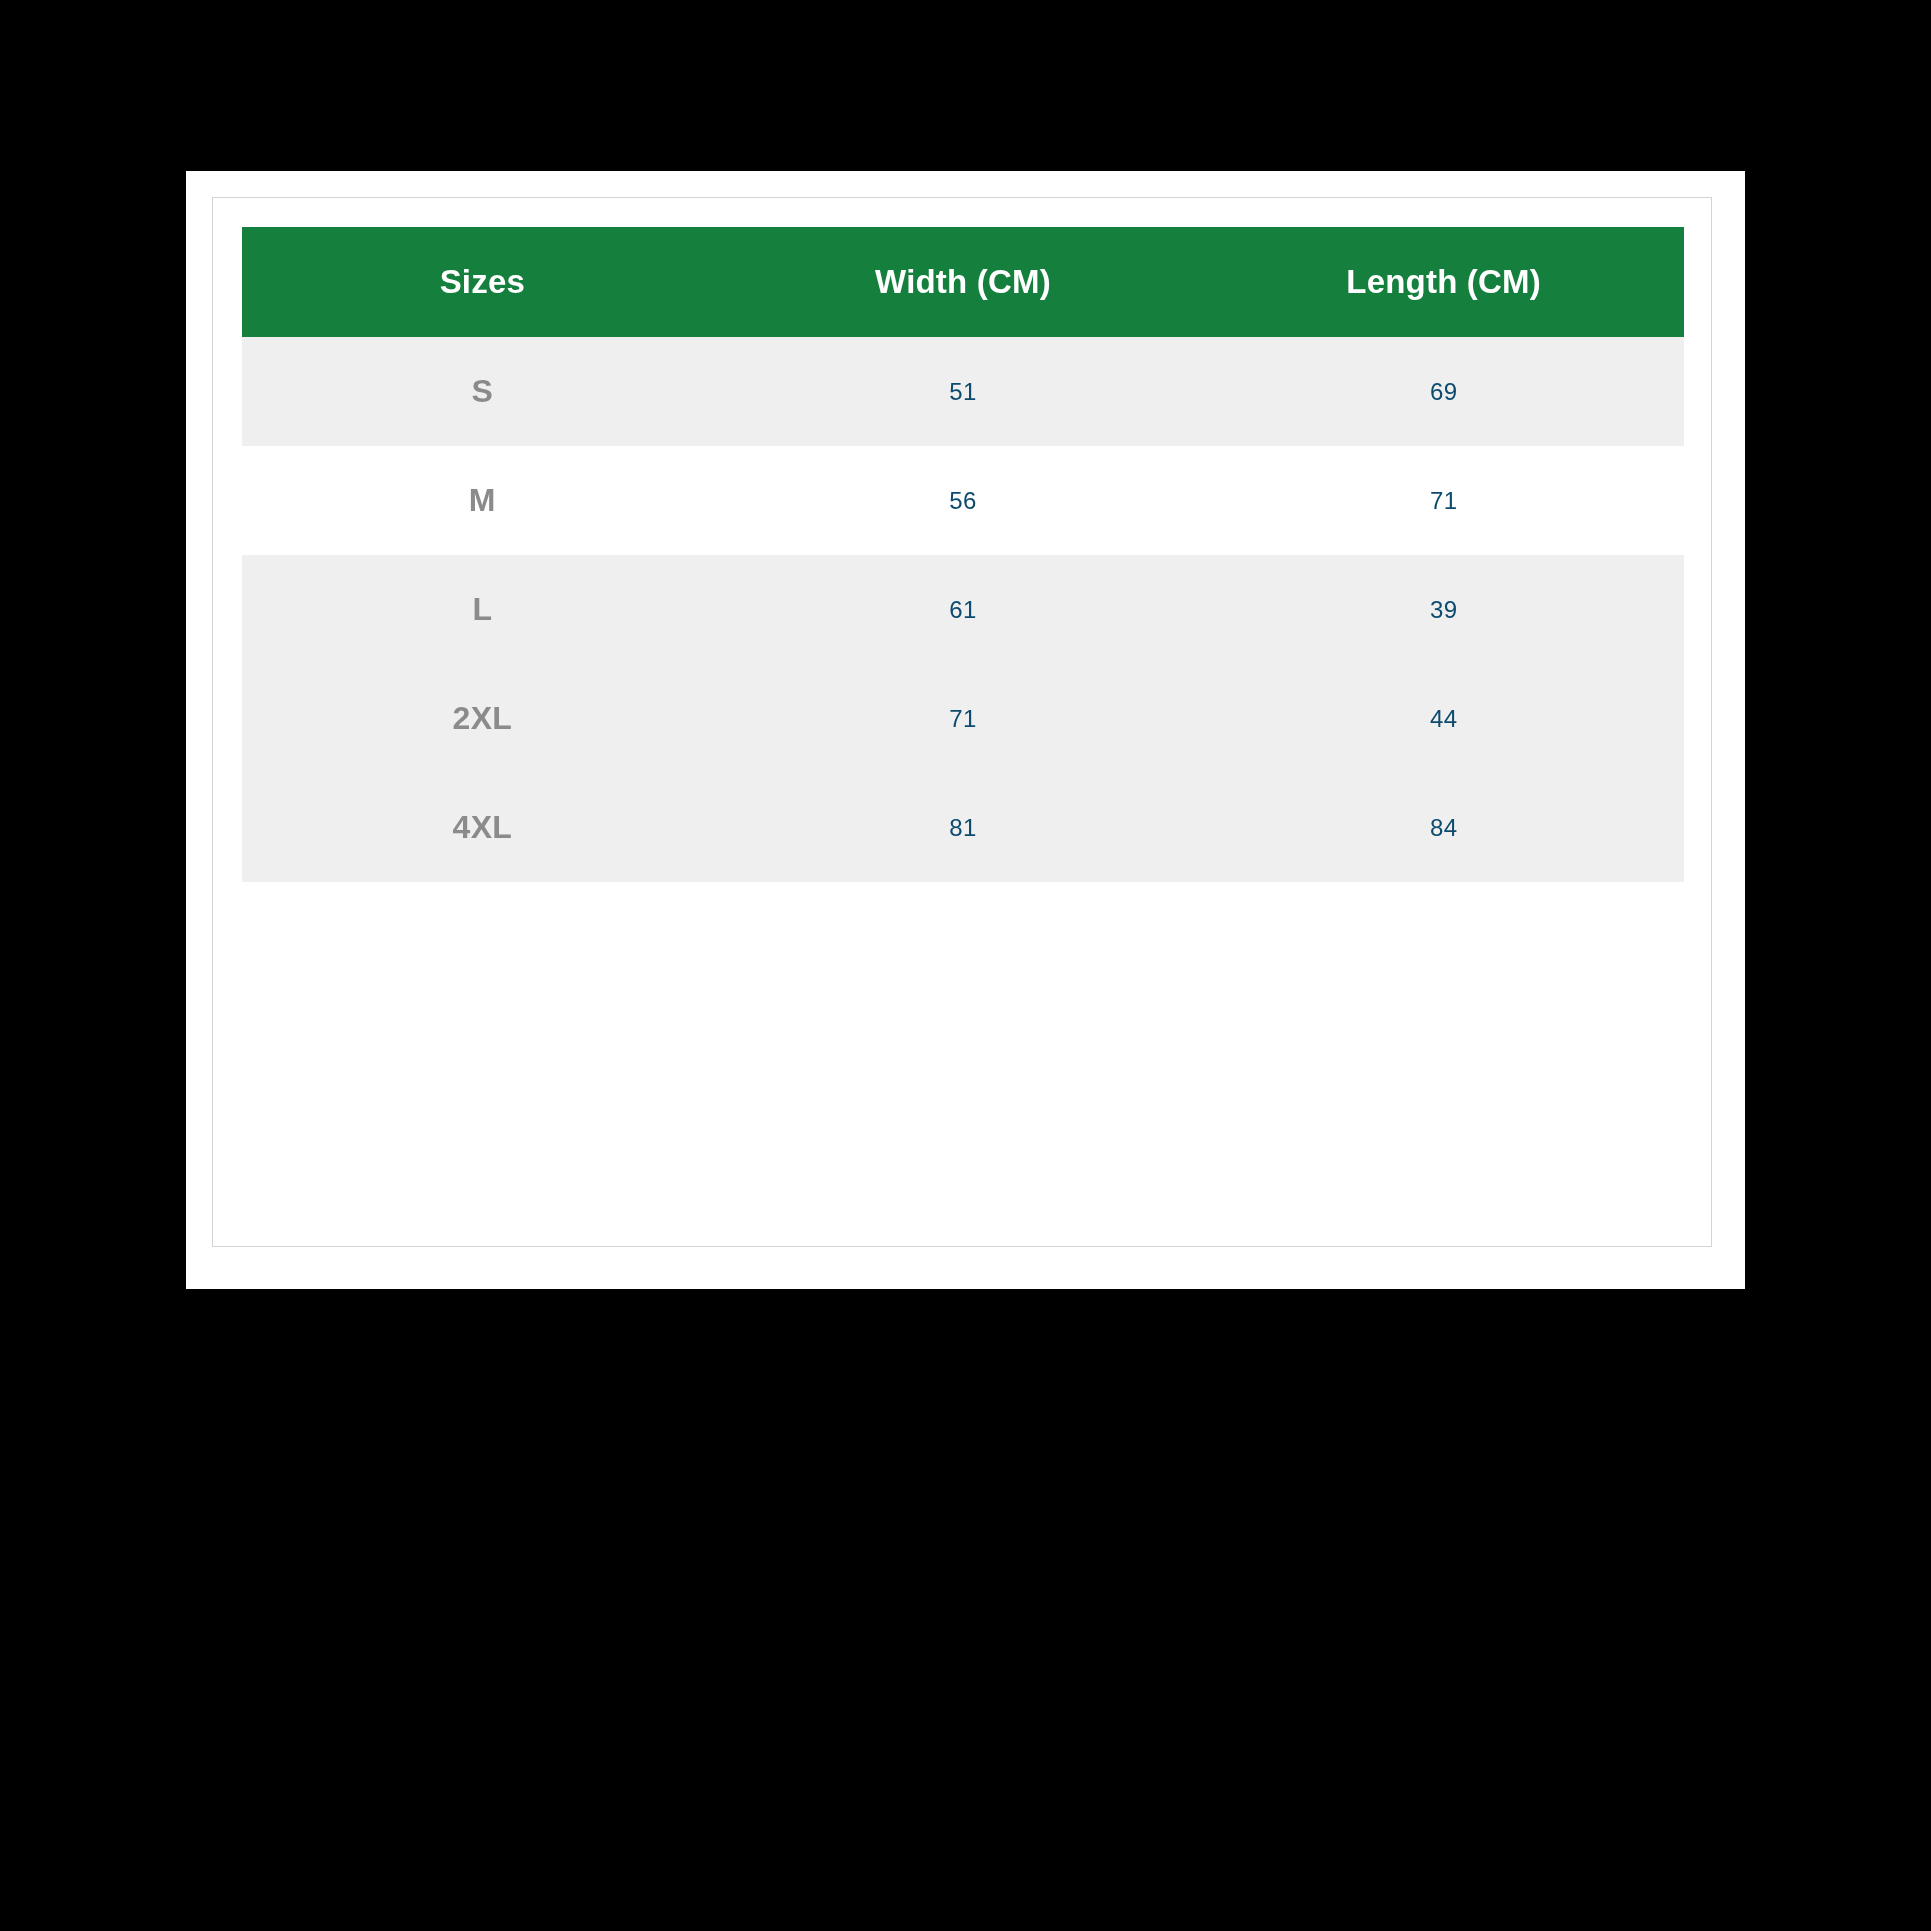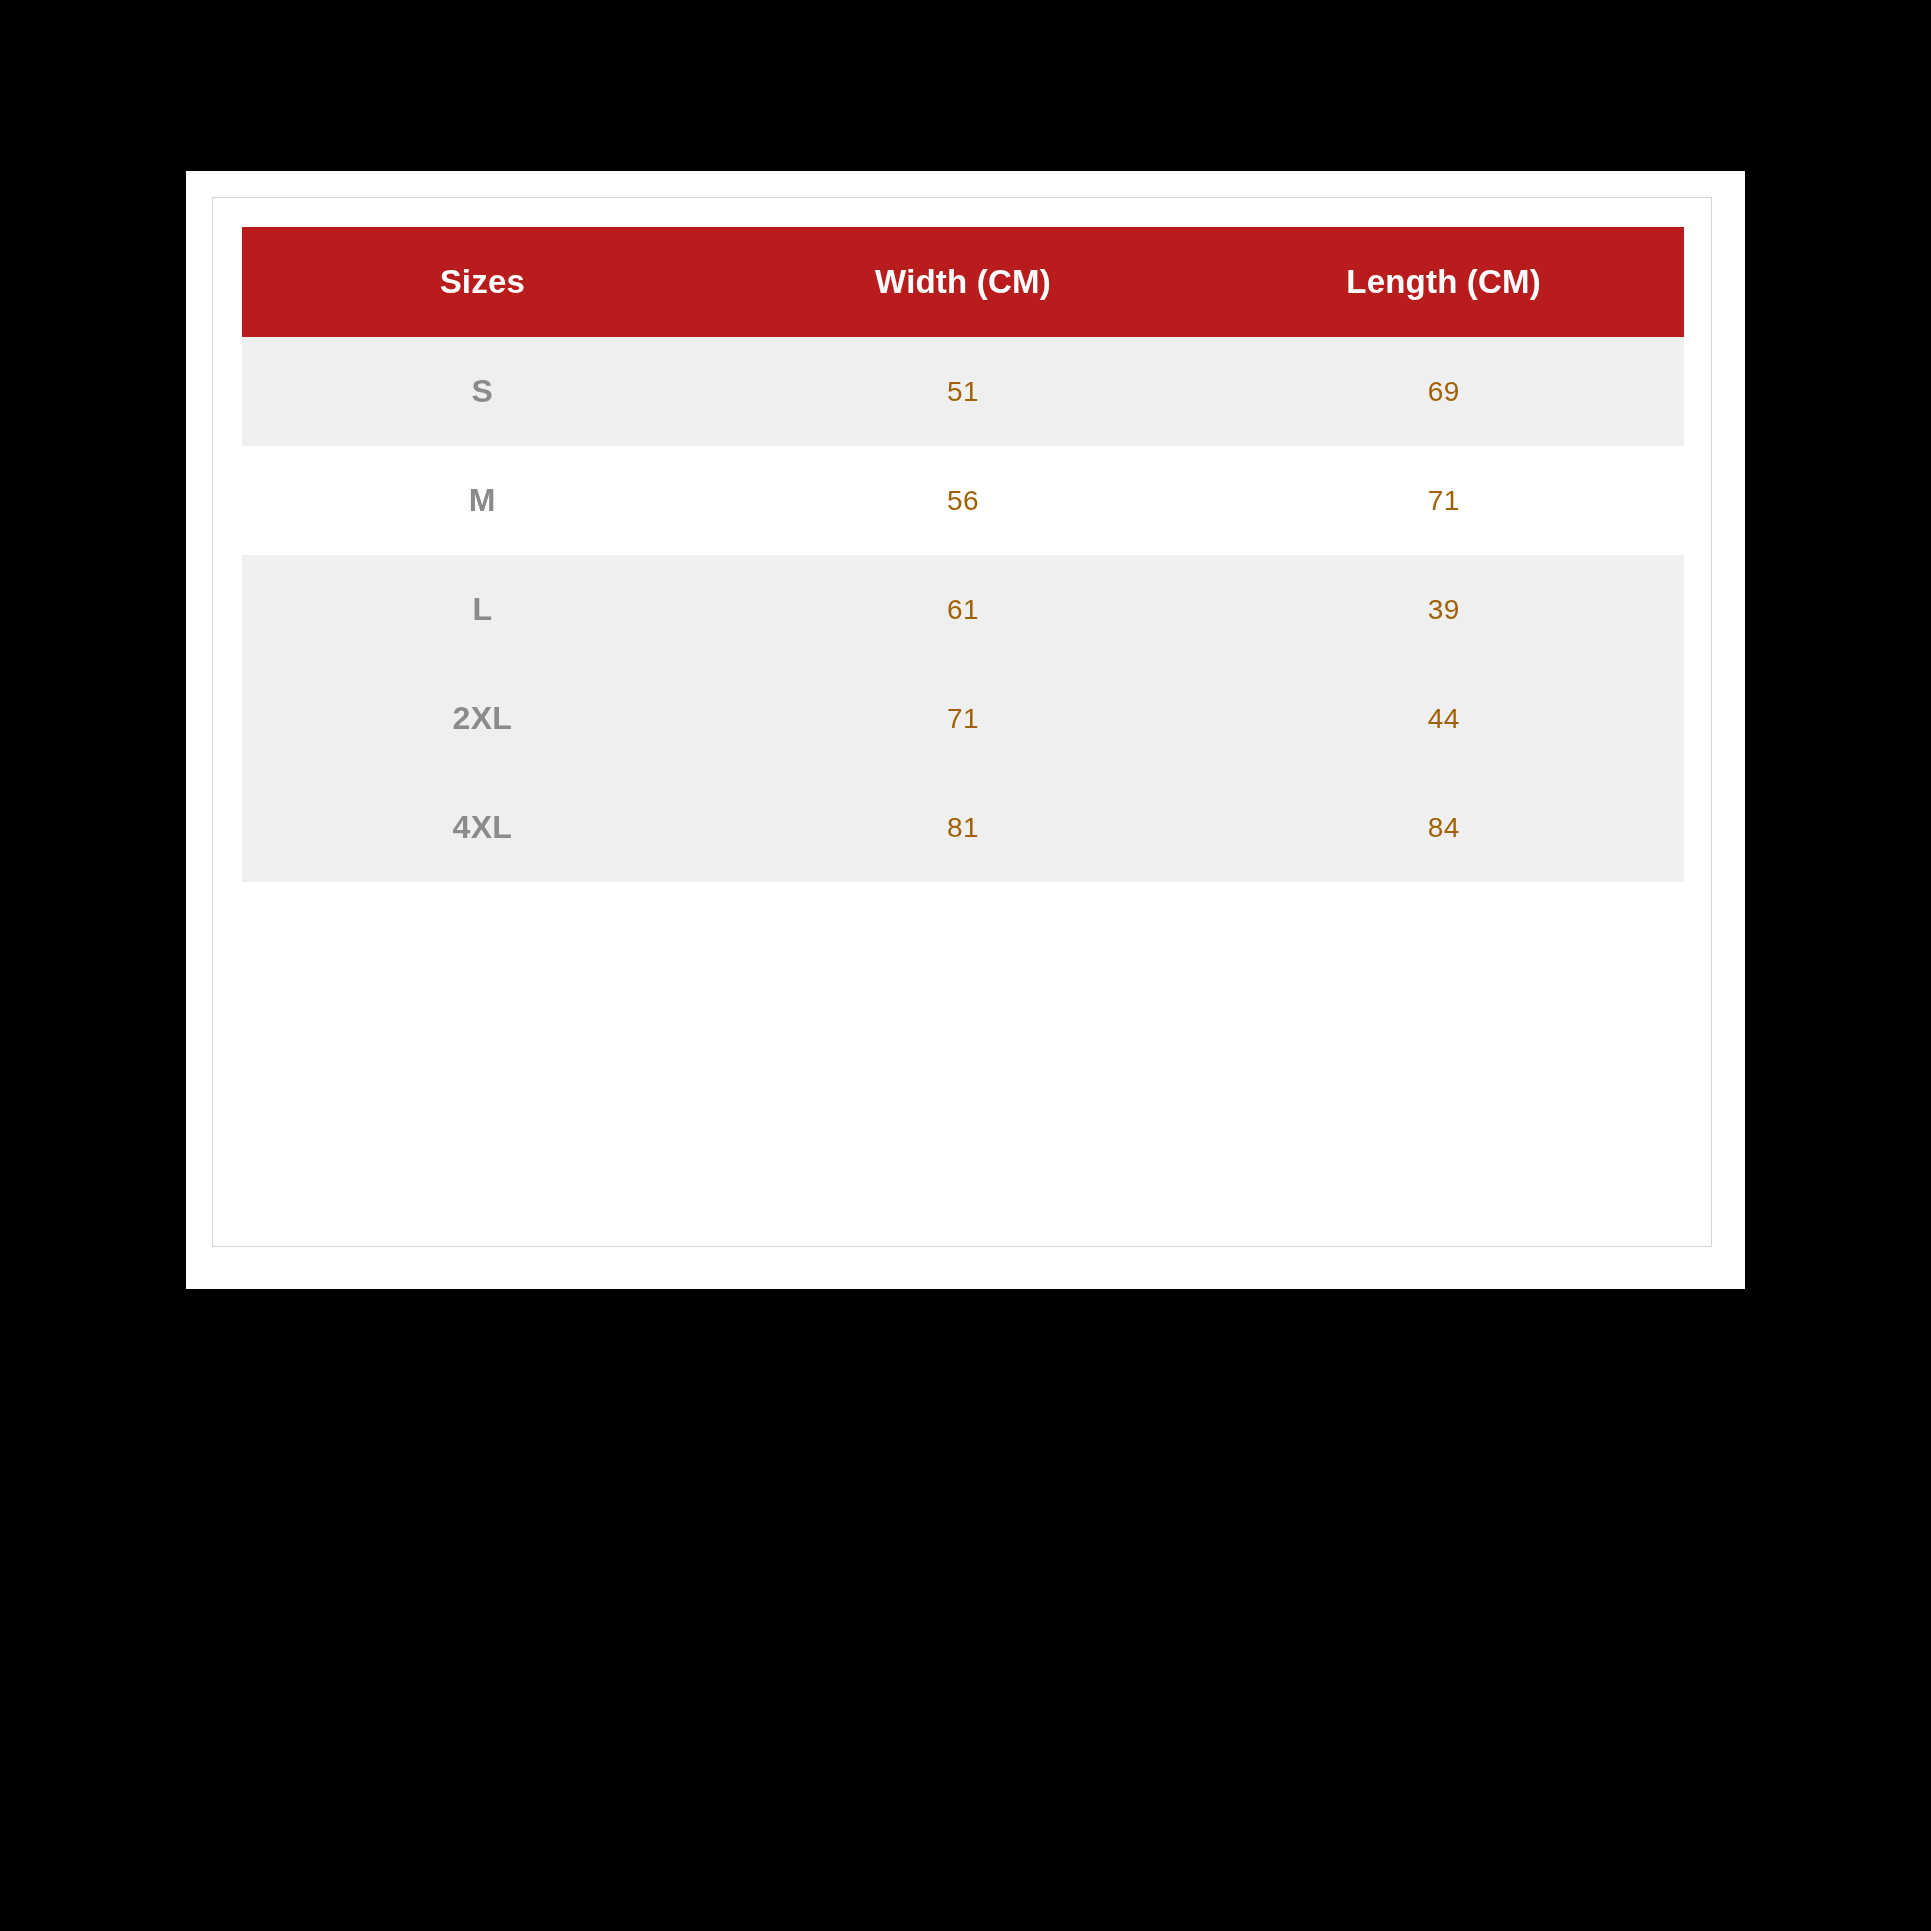--- a/index.html
+++ b/index.html
@@ -46,21 +46,21 @@
     border-collapse: collapse;
     table-layout: fixed;
   }
 
   #size-chart-table col.col-size   { width: 33.3333%; }
   #size-chart-table col.col-width  { width: 33.3333%; }
   #size-chart-table col.col-length { width: 33.3334%; }
 
   
   thead tr {
-    background: #b91c1c;
+    background: #15803d;
     margin-left: 44px;
   }
   thead th {
     color: #ffffff;
     font-size: 33px;
     font-weight: bold;
     letter-spacing: 0.2px;
     text-align: center;
     padding: 0;
     height: 110px;
@@ -83,23 +83,23 @@
     text-align: center;
     border: none;
   }
   td.cell-size {
     font-size: 32px;
     font-weight: bold;
     color: #8b8b8b;
     letter-spacing: 0.3px;
   }
   td.cell-num {
-    font-size: 28px;
+    font-size: 24px;
     font-weight: normal;
-    color: #a16207;
+    color: #0c4a6e;
     letter-spacing: 0.3px;
   }
 </style>
 </head>
 <body>
 
 <div id="size-chart-panel">
   <div id="size-chart-container">
     <table id="size-chart-table">
       <colgroup>

